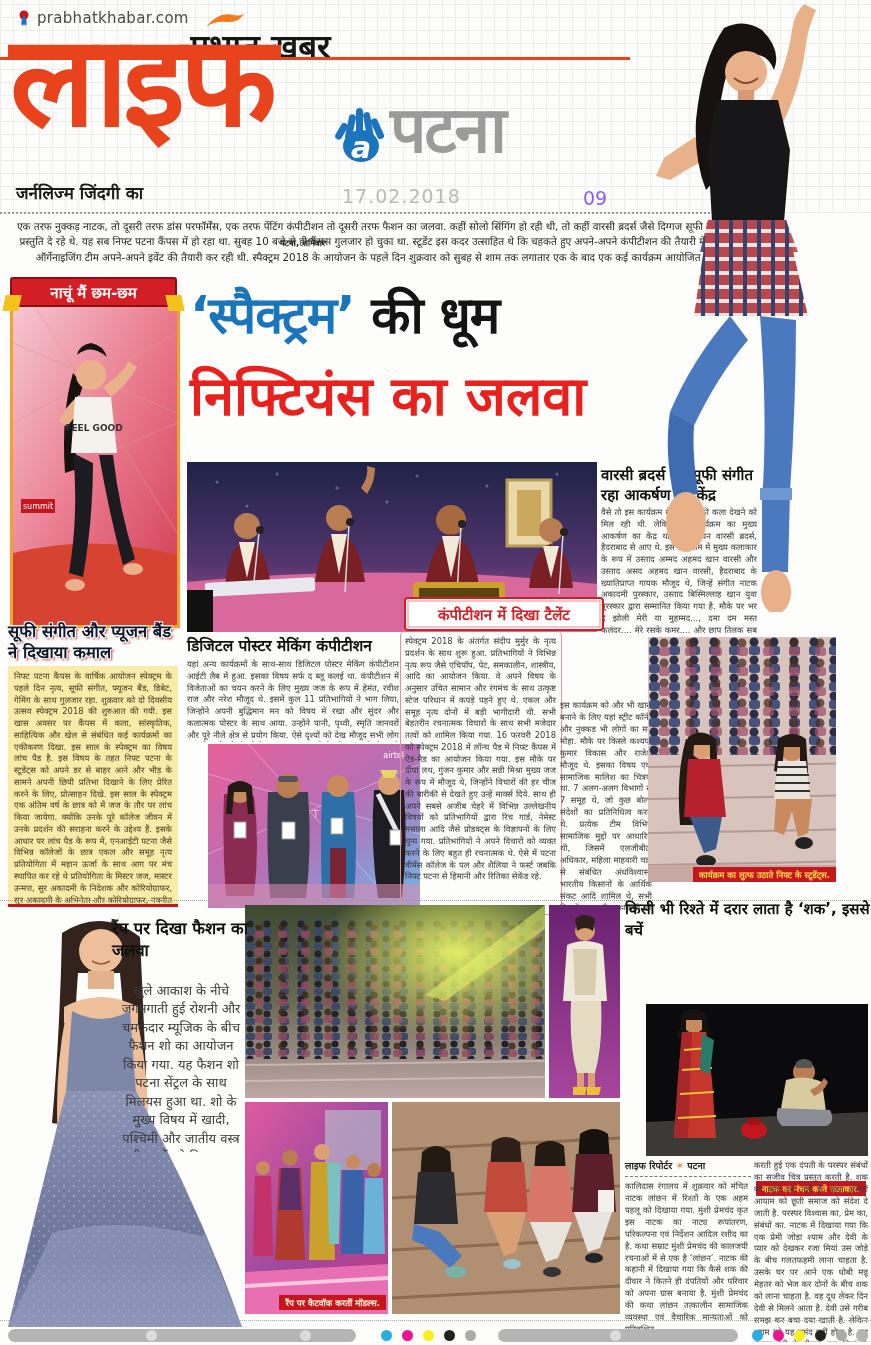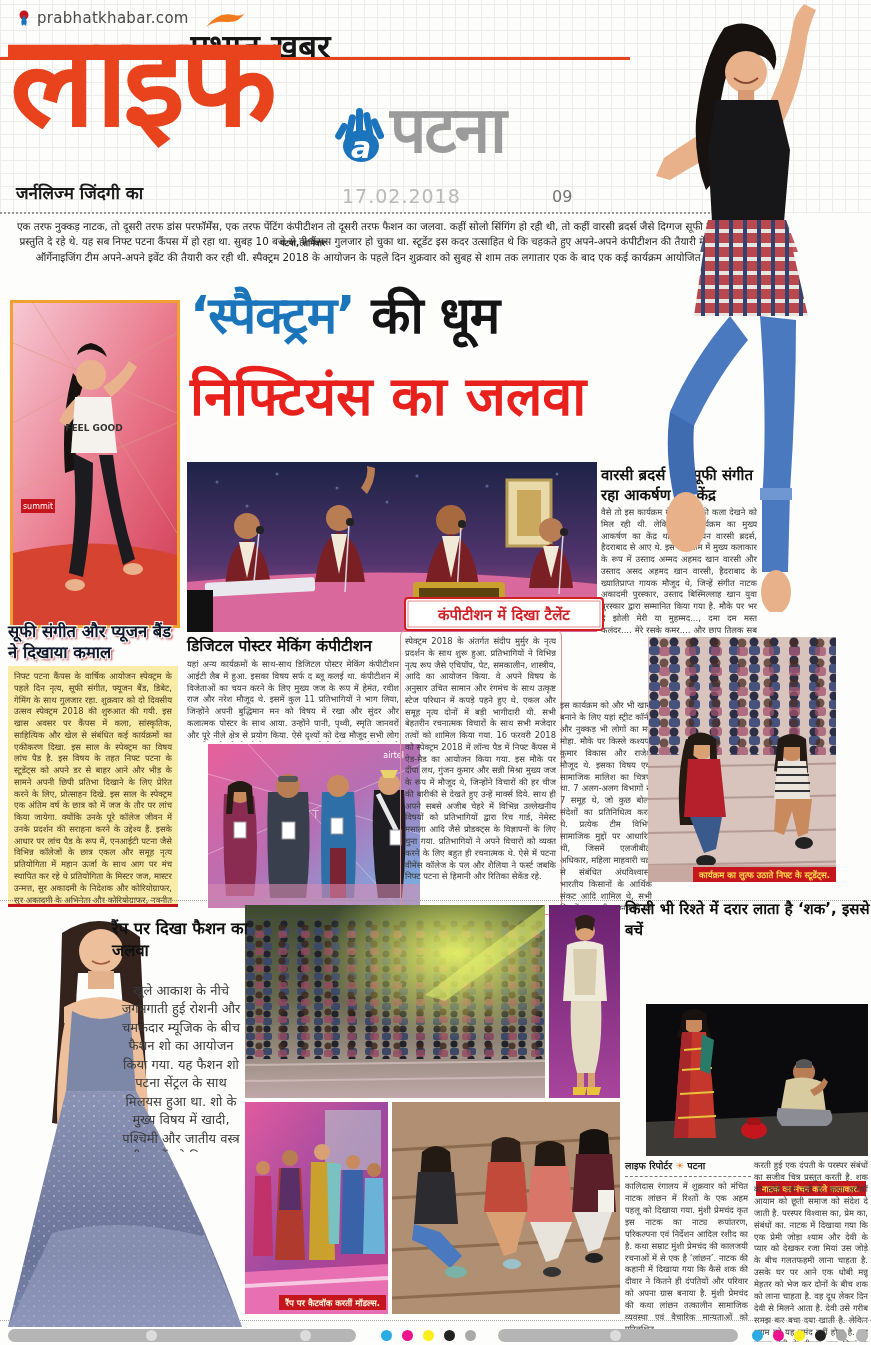--- a/index.html
+++ b/index.html
@@ -11,21 +11,21 @@
                      repeating-linear-gradient(90deg,#ececec 0 1px,transparent 1px 13px);}
   .site-link{left:16px;top:9px;font-size:15px;color:#4a4a4a;letter-spacing:.3px;display:flex;align-items:center;gap:5px;}
   .brand{left:158px;top:23px;width:205px;text-align:center;font-size:33px;font-weight:bold;color:#161616;}
   .red-rule{left:0;top:57px;width:630px;height:3px;background:#e8431d;}
   .masthead-title{left:10px;top:-28px;font-size:126px;font-weight:bold;color:#e8431d;letter-spacing:-5px;line-height:1.75;}
   .hand{left:330px;top:106px;}
   .masthead-city{left:390px;top:84px;font-size:64px;font-weight:bold;color:#9b9b9b;letter-spacing:-2px;}
   .tagline{left:16px;top:181px;font-size:17px;font-weight:bold;color:#1a1a1a;}
   .dateline{left:280px;top:196px;font-size:8.5px;font-weight:bold;color:#222;margin-top:41px;}
   .date{left:342px;top:185px;font-size:19px;color:#b9b9b9;letter-spacing:1px;}
-  .pageno{left:552px;top:187px;font-size:16px;color:#737373;}
+  .pageno{left:583px;top:187px;font-size:19px;color:#8b5cf6;}
   .dotted1{left:0;top:212px;width:750px;border-top:2px dotted #9a9a9a;}
   .intro{left:6px;top:219px;width:742px;font-size:10.3px;line-height:1.5;text-align:center;color:#1e1e1e;}
   .dance-badge{left:10px;top:277px;width:163px;height:26px;background:#d31e25;border:2px solid #8e0f12;border-radius:3px;
      color:#fff;font-size:15px;font-weight:bold;display:flex;align-items:center;justify-content:center;z-index:3;}
   .dance-badge:before,.dance-badge:after{content:"";position:absolute;bottom:-6px;width:16px;height:16px;background:#f4c21d;z-index:-1;}
   .dance-badge:before{left:-8px;transform:skewX(-12deg);}
   .dance-badge:after{right:-8px;transform:skewX(12deg);}
   .photo{position:absolute;overflow:hidden;}
   .dancer-photo{left:10px;top:300px;width:164px;height:322px;border:3px solid #f0a132;background:#f3b6c0;}
   .sufi-title{left:8px;top:622px;width:174px;font-size:16.5px;font-weight:bold;color:#0f172a;line-height:1.25;z-index:4;
@@ -147,20 +147,23 @@
     <path d="M118 316 Q80 360 58 412 L80 430 Q104 378 136 340 Z" fill="#4a79c0"></path>
     <path d="M58 412 Q52 452 62 498 L86 494 Q80 452 82 426 Z" fill="#3f6cb0"></path>
     <ellipse cx="74" cy="522" rx="20" ry="30" fill="#e9b189"></ellipse>
 
     <path d="M148 316 Q156 420 150 500 L150 572 L176 572 L178 492 Q184 400 184 320 Z" fill="#4a79c0"></path>
     <rect x="148" y="488" width="32" height="12" fill="#6f97d2"></rect>
     <ellipse cx="164" cy="592" rx="15" ry="22" fill="#e9b189"></ellipse>
     <rect x="112" y="150" width="14" height="8" fill="#6f97d2" opacity=".0"></rect>
   </svg>
 
+  <div class="abs dance-badge">
+    <span>नाचूं मैं छम-छम</span>
+  </div>
 
   <div class="photo dancer-photo">
     <svg width="164" height="322" viewBox="0 0 164 322">
       <defs>
         <linearGradient id="pinkbg" x1="0" y1="0" x2="1" y2="1">
           <stop offset="0" stop-color="#f6c8d2"></stop>
             <stop offset=".55" stop-color="#e87387"></stop>
             <stop offset="1" stop-color="#cf3a52"></stop>
         </linearGradient>
       </defs>

